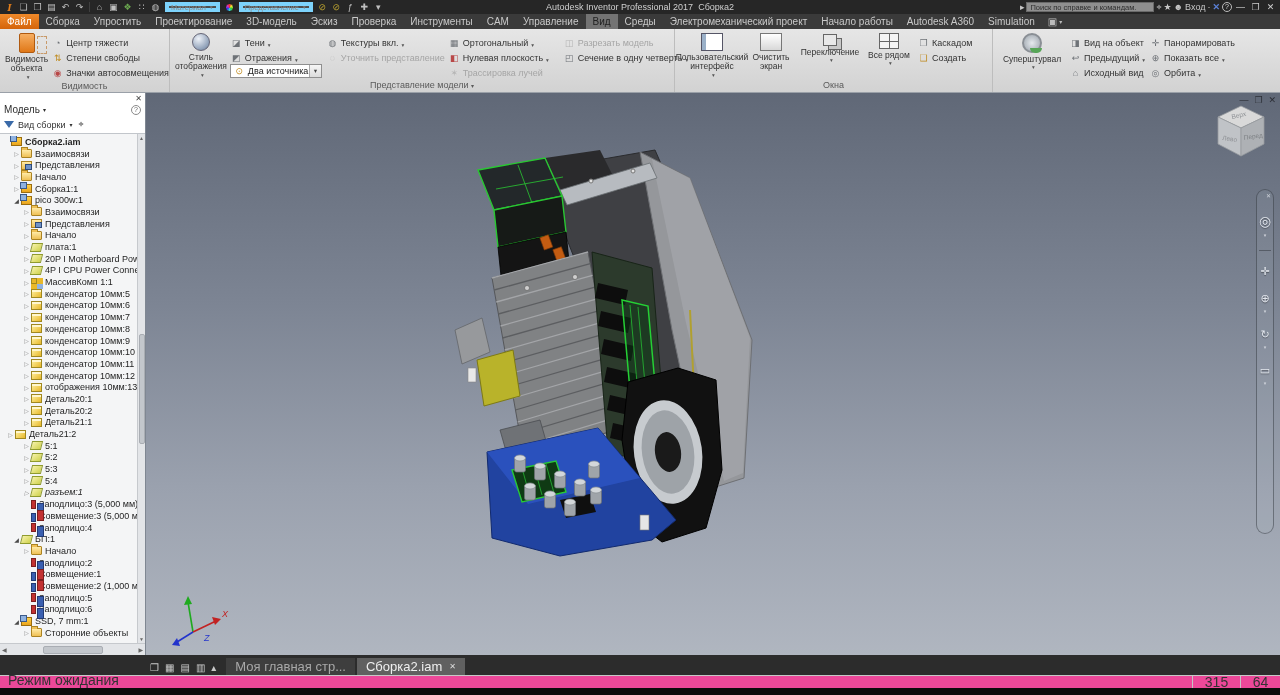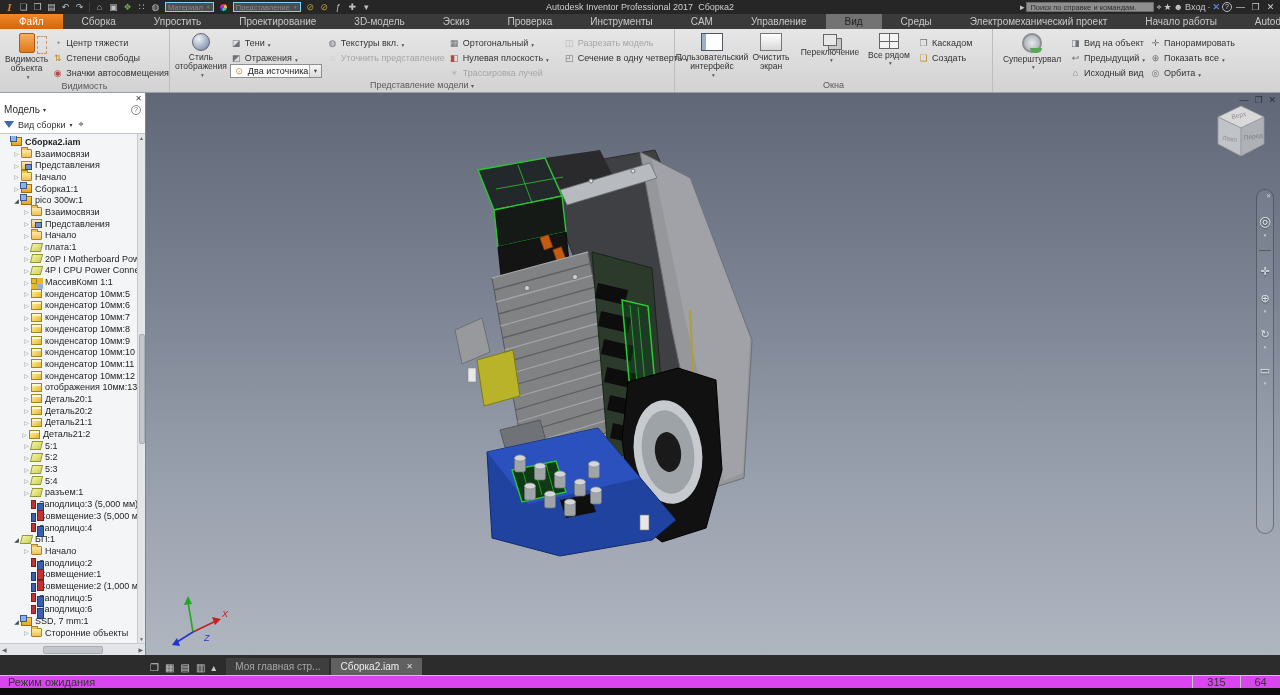--- a/index.html
+++ b/index.html
@@ -6,34 +6,34 @@
   html,body{width:1280px;height:695px;overflow:hidden}
   body{font-family:"Liberation Sans",sans-serif;background:#000;position:relative;font-size:10px}
   .g::before{content:attr(data-glyph)}
 
   
   .titlebar{height:14px;background:#262626;display:flex;align-items:center;color:#b8b8b8;font-size:9px;position:relative;padding:0 3px}
   .qat{display:flex;align-items:center;gap:1px}
   .qat .qi{width:13px;text-align:center;color:#c0c0c0;font-size:9px;line-height:14px}
   .qat .logo{color:#e8801a;font-weight:bold;font-style:italic;font-family:"Liberation Serif",serif;font-size:11px}
   .qat .sep{width:1px;height:10px;background:#3f3f3f;margin:0 2px}
-  .qcombo{display:flex;align-items:center;background:#4e4e4e;border:1px solid #7dd3fc;color:#8a8a8a;height:10px;font-size:7.5px;padding:0 2px;margin:0 2px}
+  .qcombo{display:flex;align-items:center;background:#4e4e4e;border:4px solid #7dd3fc;color:#8a8a8a;height:10px;font-size:7.5px;padding:0 2px;margin:0 2px}
   .qcombo .cd{margin-left:3px;font-size:5px;color:#777}
   .colorwheel{width:9px;height:9px;border-radius:50%;background:conic-gradient(#e33,#ee3,#3c3,#3cc,#33e,#c3c,#e33);border:1px solid #222;margin:0 2px}
   .apptitle{position:absolute;left:0;right:0;text-align:center;pointer-events:none;color:#cfcfcf;font-size:9px}
   .tb-right{margin-left:auto;display:flex;gap:2px}
   .searchbox{width:128px;height:10px;background:#8f8f8f;color:#2e2e2e;font-size:7.5px;line-height:10px;padding:0 3px;border:1px solid #6a6a6a;white-space:nowrap;overflow:hidden}
   .tb-right .ti{color:#c8c8c8;font-size:9px}
   .tb-right .x-icon{color:#5a7fd4;font-weight:bold}
   .helpcirc{width:10px;height:10px;border:1px solid #bbb;border-radius:50%;font-size:7px;display:flex;align-items:center;justify-content:center;color:#ddd}
   .winbtn{width:13px;text-align:center;color:#cfcfcf;font-size:9px}
 
   
   .tabrow{height:15px;background:#3a3a3a;display:flex;align-items:stretch;font-size:10px;color:#c9c9c9}
-  .rtab{padding:0 19px;display:flex;align-items:center;white-space:nowrap}
+  .rtab{padding:0 7px;display:flex;align-items:center;white-space:nowrap}
   .rtab.file{background:linear-gradient(#f08a2a,#d4640a);color:#fff}
   .rtab.active{background:#737373;color:#222}
   .tab-extra{display:flex;align-items:center;color:#bbb;gap:2px;padding:0 6px}
 
   
   .ribbon{height:64px;background:linear-gradient(#e6e6e6,#d2d2d2);display:flex;border-bottom:1px solid #9aa0a8}
   .rpanel{height:100%;display:flex;flex-direction:column;border-right:1px solid #bdbdbd}
   .rbody{flex:1;display:flex;align-items:flex-start;padding:3px 4px 0}
   .rlabel{height:13px;font-size:9px;color:#5a5a5a;text-align:center;line-height:12px;white-space:nowrap}
   .bigbtn{width:62px;display:flex;flex-direction:column;align-items:center;font-size:8.5px;color:#333;text-align:center;line-height:1.1;padding:0 1px}
@@ -102,24 +102,24 @@
   .viewcube{position:absolute;top:7px;right:10px;width:62px;height:62px}
   .navbar{position:absolute;right:6px;top:96px;width:18px;height:345px;border:1px solid rgba(40,44,52,.45);border-radius:9px;background:rgba(190,196,206,.10);display:flex;flex-direction:column;align-items:center;color:#dfe3ea;padding-top:2px}
   .navbar .nx{font-size:6px;align-self:flex-end;margin-right:2px;color:#cfd3da}
   .navbar .ni{font-size:11px;margin-top:14px;color:#e3e7ee;text-shadow:0 1px 1px rgba(0,0,0,.4)}
   .navbar .nsep{width:12px;height:1px;background:rgba(40,44,52,.45);margin-top:12px}
   .navbar .nd{font-size:5px;margin-top:3px;color:#cfd3da}
 
   
   .docbar{height:20px;background:#2c2c2c;display:flex;align-items:flex-end;color:#b5b5b5}
   .doc-icons{display:flex;align-items:center;gap:6px;margin:0 10px 2px 150px;font-size:10px;color:#c8c8c8}
-  .dtab{height:17px;display:flex;align-items:center;padding:8px 9px;font-size:10px;background:#3e3e3e;color:#a8a8a8;margin-right:2px;white-space:nowrap}
+  .dtab{height:17px;display:flex;align-items:center;padding:8px 9px;font-size:13px;background:#3e3e3e;color:#a8a8a8;margin-right:2px;white-space:nowrap}
   .dtab.active{background:#606060;color:#efefef}
   .dtab .tx{margin-left:7px;font-size:8px;color:#ddd}
-  .statusbar{height:13px;background:#d946ef;display:flex;align-items:flex-end;font-size:11px;color:#333;border-top:1px solid #c8c8c8}
+  .statusbar{height:13px;background:#ec4899;display:flex;align-items:flex-end;font-size:14px;color:#333;border-top:1px solid #c8c8c8}
   .statusbar .msg{padding-left:8px}
   .statusbar .cells{margin-left:auto;display:flex;height:100%}
   .statusbar .cell{border-left:1px solid #c4c4c4;display:flex;align-items:center;justify-content:center}
   .blackstrip{height:7px;background:#0b0b0b}
 </style>
 </head>
 <body>
 
 <div class="titlebar">
   <div class="qat">
@@ -500,21 +500,21 @@
           <div class="trow" style="padding-left: 22px;">
             <span class="ar c"></span>
             <span class="tic part"></span>
             <span>Деталь20:2</span>
           </div>
           <div class="trow" style="padding-left: 22px;">
             <span class="ar c"></span>
             <span class="tic part"></span>
             <span>Деталь21:1</span>
           </div>
-          <div class="trow" style="padding-left: 20px; text-align: right;">
+          <div class="trow" style="padding-left: 6px; text-align: right;">
             <span class="ar c"></span>
             <span class="tic part"></span>
             <span>Деталь21:2</span>
           </div>
           <div class="trow" style="padding-left: 22px;">
             <span class="ar c"></span>
             <span class="tic part2"></span>
             <span>5:1</span>
           </div>
           <div class="trow" style="padding-left: 22px;">
@@ -525,21 +525,21 @@
           <div class="trow" style="padding-left: 22px;">
             <span class="ar c"></span>
             <span class="tic part2"></span>
             <span>5:3</span>
           </div>
           <div class="trow" style="padding-left: 22px;">
             <span class="ar c"></span>
             <span class="tic part2"></span>
             <span>5:4</span>
           </div>
-          <div class="trow" style="padding-left: 22px;">
+          <div class="trow" style="padding-left: 22px; font-style: italic;">
             <span class="ar c"></span>
             <span class="tic part2"></span>
             <span>разъем:1</span>
           </div>
           <div class="trow" style="padding-left: 22px;">
             <span class="ar"></span>
             <span class="tic flush"></span>
             <span>Заподлицо:3 (5,000 мм)</span>
           </div>
           <div class="trow" style="padding-left: 22px;">

